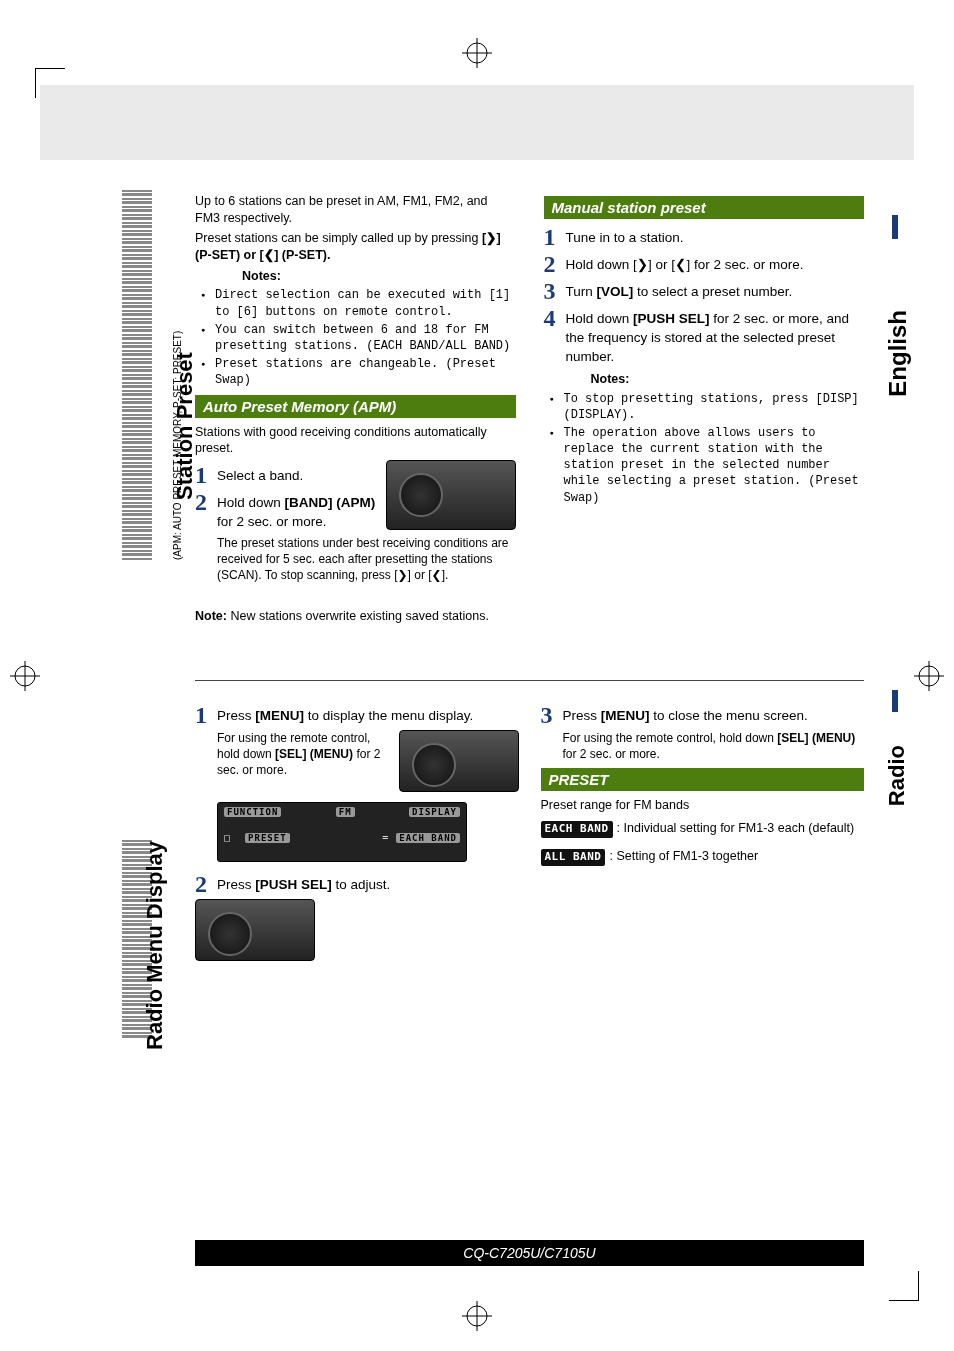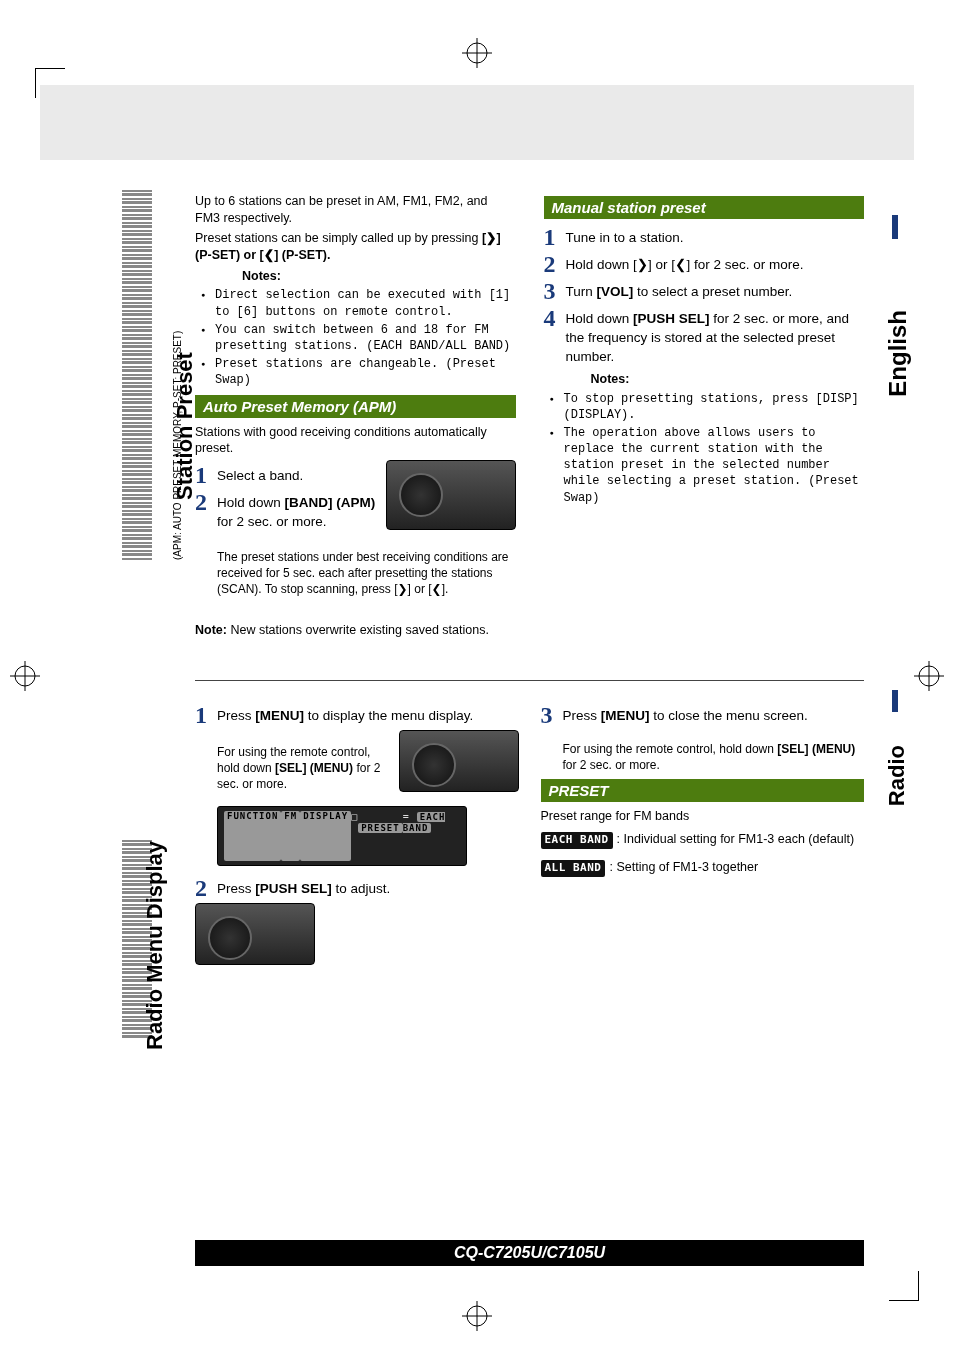--- a/index.html
+++ b/index.html
@@ -71,39 +71,39 @@
     margin: 6px 0 6px 0;
   }
   p { margin: 3px 0; line-height: 1.35; font-size: 12.5px;}
   .notes-h { font-weight: bold; font-size: 12.5px; margin-top:4px;padding-left:47px;}
   ul.notes { list-style: none; padding-left: 10px; }
   ul.notes li { position: relative; padding-left: 10px; font-size:12px; line-height:1.35; margin:2px 0;font-family:Liberation Mono, monospace;}
   ul.notes li::before { content:"●"; position:absolute; left:-4px; font-size:7px; top:4px;}
   .step { display:flex; gap:6px; margin: 3px 0; }
   .step-num { font-family: "Times New Roman", serif; font-weight:bold; font-size:24px; color:#1a3a7a; line-height:1; min-width:16px;}
   .step-body { flex:1; font-size:13.5px; line-height:1.4; padding-top:4px;}
-  .step-sub { font-size:12px; line-height:1.35; margin-left:22px; margin-top:14px;}
+  .step-sub { font-size:12px; line-height:1.35; margin-left:22px; margin-top:0;}
   b { font-weight:bold; }
   .device-img {
     width: 130px; height: 70px;
     background: linear-gradient(#555,#222);
     border-radius:4px;
     display:inline-block;
     position:relative;
     border:1px solid #000;
   }
   .device-img.small { width:120px; height:62px;}
   .device-img::after{
     content:""; position:absolute; left:12px; top:12px; width:40px; height:40px;
     border:2px solid #666; border-radius:50%; background:radial-gradient(#333,#111);
   }
   .lcd-img {
     width: 250px; height:60px; background:#222; border:1px solid #000; border-radius:3px;
     position:relative; color:#ddd; font-family: monospace; font-size:10px;
-    display:flex; justify-content:space-between; padding:4px 6px;
+    display:flex; flex-direction:column; justify-content:space-between; padding:4px 6px;
   }
   .lcd-row { display:flex; justify-content:space-between; font-size:10px; letter-spacing:1px;}
   .lcd-label { background:#999; color:#000; padding:0 3px; border-radius:2px; font-weight:bold; font-size:9px;}
   .divider { position:absolute; left:195px; right:90px; top:680px; border-top:1px solid #444;}
 
   .content2 {
     position: absolute;
     left: 195px; right: 90px; top: 700px;
     display: flex;
     gap: 22px;
@@ -112,21 +112,21 @@
     display:inline-block; background:#111; color:#fff; padding:1px 4px;
     font-family: monospace; font-weight:bold; font-size:11px; letter-spacing:0.5px;
     border-radius:2px; margin-right:4px;
   }
   .footer {
     position:absolute; left:195px; right:90px; bottom:85px;
     background:#000; color:#fff; height:26px;
     display:flex; align-items:center; justify-content:flex-end;
     padding:0 18px;
   }
-  .footer-model { font-weight:bold; font-style:italic; font-size:16px; margin-right:auto; margin-left:auto;text-align:right;}
+  .footer-model { font-weight:normal; font-style:italic; font-size:14px; margin-right:auto; margin-left:auto;text-align:right;}
   .page-num { position:absolute; right:100px; bottom:88px; font-size:14px; color:#000;}
   .flex-row { display:flex; gap:10px; align-items:flex-start;}
 </style>
 </head>
 <body>
 
 <div class="page">
   <div class="header-band"></div>
   <div class="corner-tl"></div>
   <div class="corner-br"></div>

